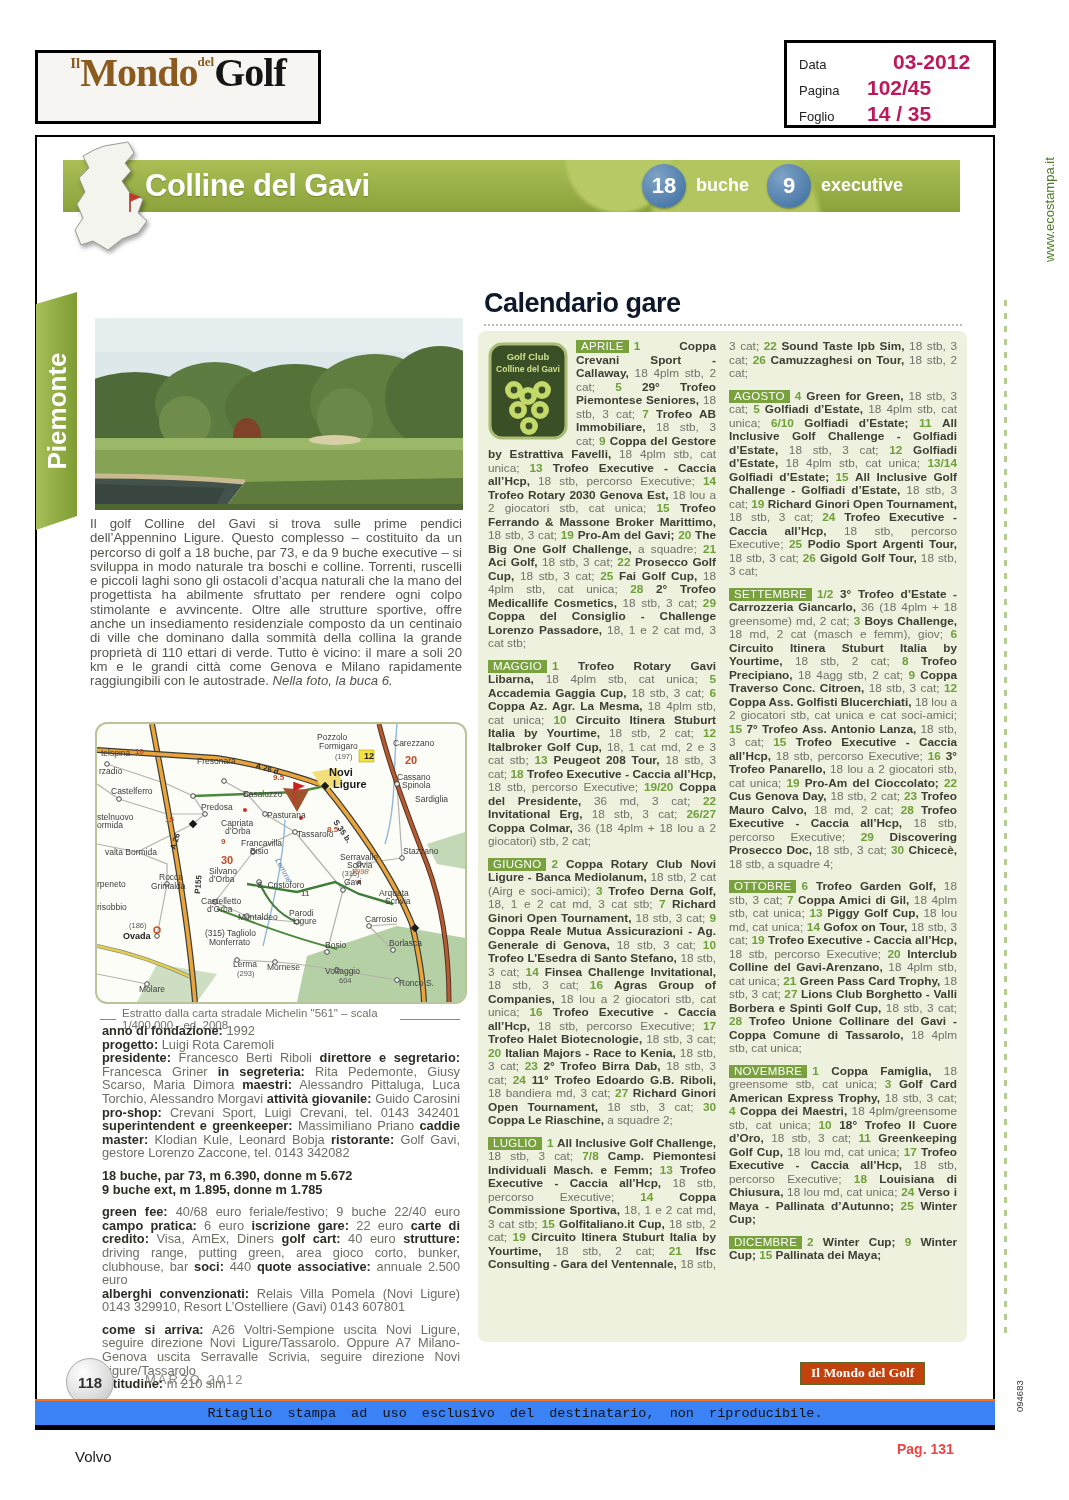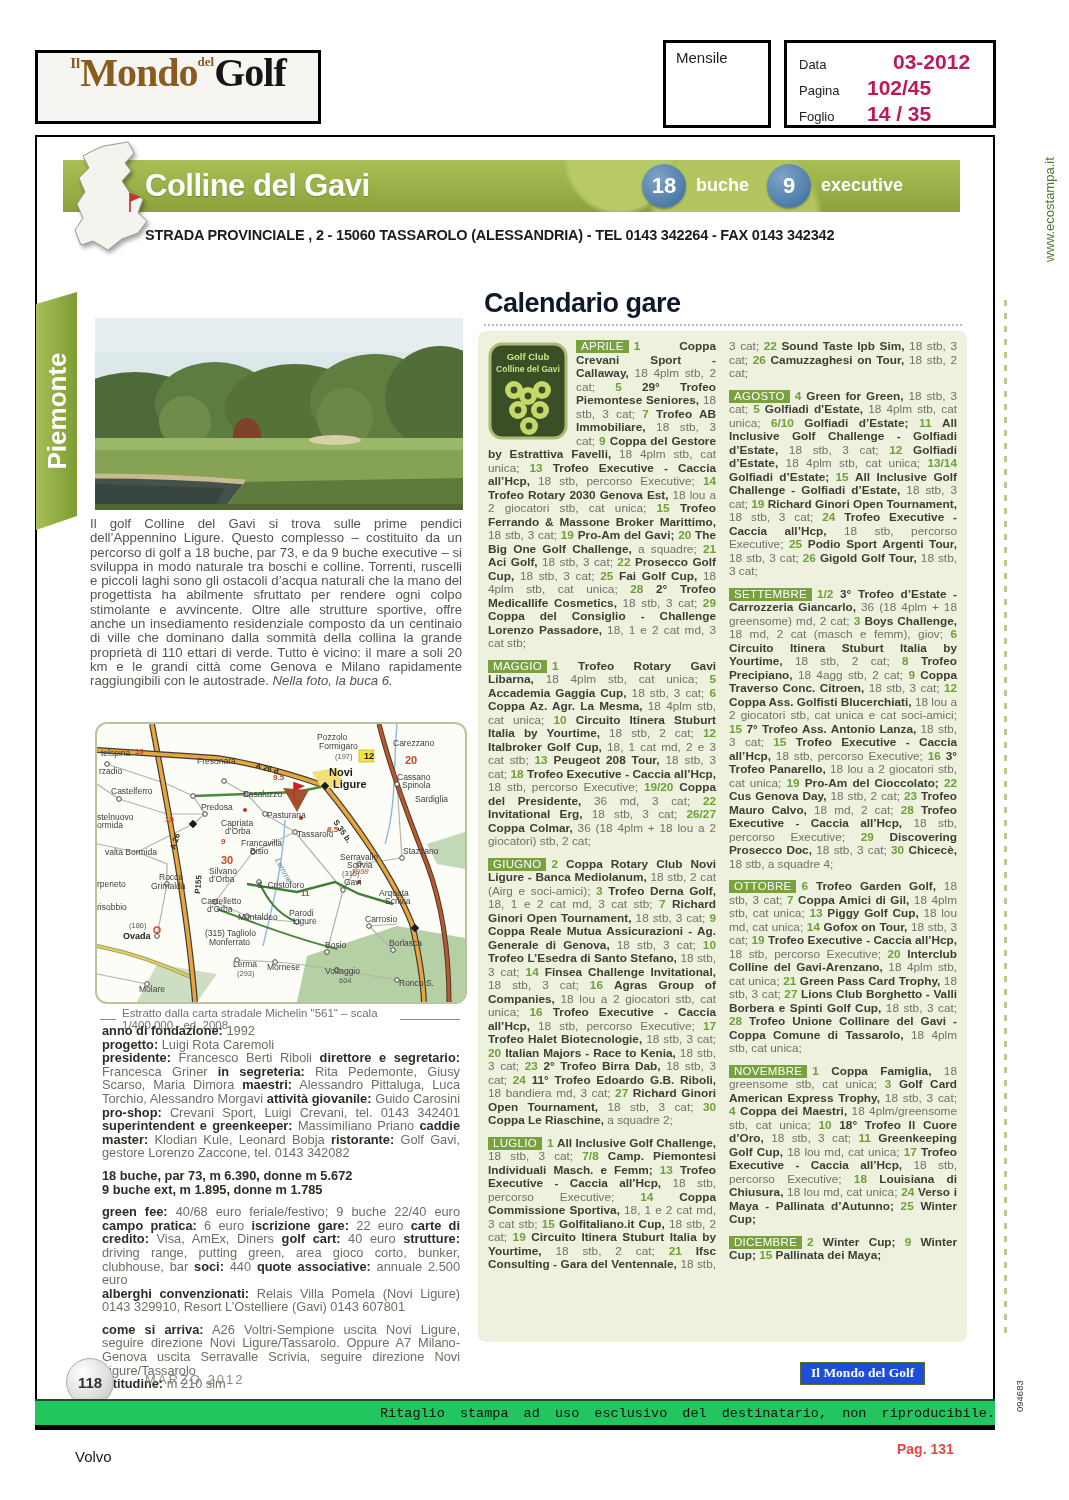--- a/index.html
+++ b/index.html
@@ -22,23 +22,23 @@
   .meta-value{font-size:21px;font-weight:bold;color:#be185d}
   .meta-row:first-child .meta-value{margin-left:26px}
   .vert-site{position:absolute;left:1042px;top:262px;transform:rotate(-90deg);transform-origin:0 0;
              font-size:13px;color:#4e7d2b;white-space:nowrap}
   .vert-code{position:absolute;left:1014px;top:1412px;transform:rotate(-90deg);transform-origin:0 0;
              font-size:9.5px;color:#333;white-space:nowrap}
   .green-dash{position:absolute;left:1004px;top:300px;width:3px;height:1040px;
               background:repeating-linear-gradient(180deg,#b7cc8f 0 6px,transparent 6px 13px)}
   
   .frame{position:absolute;left:35px;top:135px;width:960px;height:1295px;border:2.5px solid #000;box-sizing:border-box}
-  .strip{position:absolute;left:35px;top:1399px;width:960px;height:29px;border-top:2px solid #14532d;
-         border-bottom:3px solid #000;box-sizing:border-box;display:flex;align-items:center;justify-content:flex-end;
-         font-family:"Liberation Mono",monospace;font-size:13.5px;word-spacing:7px;color:#111;background:#22c55e}
+  .strip{position:absolute;left:35px;top:1399px;width:960px;height:29px;border-top:2px solid #f97316;
+         border-bottom:3px solid #000;box-sizing:border-box;display:flex;align-items:center;justify-content:center;
+         font-family:"Liberation Mono",monospace;font-size:13.5px;word-spacing:7px;color:#111;background:#3b82f6}
   
   .banner{position:absolute;left:63px;top:160px;width:897px;height:52px;
           background:radial-gradient(circle at 62% 0%,#b7ca66 0 9%,transparent 10%),
                      radial-gradient(circle at 75% 120%,#b2c55f 0 12%,transparent 13%),
                      linear-gradient(180deg,#a9bf55,#8ba23c);}
   .banner-title{position:absolute;left:82px;top:8px;color:#fff;font-size:31px;font-weight:bold;letter-spacing:-.5px;
                 text-shadow:0 1px 1px rgba(60,80,20,.4)}
   .silhouette{position:absolute;left:7px;top:-20px;width:92px;height:118px;filter:drop-shadow(2px 3px 2px rgba(0,0,0,.35))}
   .circle-badge{position:absolute;top:4px;width:44px;height:44px;border-radius:50%;
                 background:radial-gradient(circle at 35% 30%,#7fa3c6,#4a79a8 75%);
@@ -94,36 +94,33 @@
   .ml.r2{fill:#c44a27;font-size:11px;font-weight:bold}
   .ml.rit{fill:#c44a27;font-size:8px;font-style:italic}
   .ml.rdl{font-size:8px;font-weight:bold;fill:#2b2b2b}
   .ml.riv{font-size:8px;font-style:italic;fill:#5b84ad}
   .ml.yb{font-size:9px;font-weight:bold;fill:#1a1a1a}
   
   .ball{position:absolute;left:66px;top:1358px;width:46px;height:46px;border-radius:50%;border:1px solid #aaa;
         background:radial-gradient(circle at 35% 30%,#fff,#dcdcdc 60%,#b9b9b9);
         display:flex;align-items:center;justify-content:center;font-weight:bold;font-size:15px;color:#333}
   .issue-date{position:absolute;left:145px;top:1372px;font-size:13px;color:#8a8a84;letter-spacing:2px}
-  .brand-badge{position:absolute;left:800px;top:1362px;background:#1d4ed8;border:1px solid #5a6b2a;
+  .brand-badge{position:absolute;left:800px;top:1362px;background:#c2410c;border:1px solid #5a6b2a;
                color:#fff;font-family:"Liberation Serif",serif;font-weight:bold;font-size:13.5px;
                padding:2px 10px 3px}
   .advertiser{position:absolute;left:75px;top:1448px;font-size:15px;color:#1a1a1a}
   .page-ref{position:absolute;left:897px;top:1441px;font-size:14px;font-weight:bold;color:#ef4444}
 </style>
 </head>
 <body>
 
 <div class="page">
 
   <div class="logo-box">
     <div class="logo-line"><span class="logo-il">Il</span><span class="logo-mondo">Mondo</span><span class="logo-del">del</span><span class="logo-golf">Golf</span></div>
-  </div>
-  <div class="mensile-box">
-    <span>Mensile</span>
   </div>
   <div class="meta-box">
     <div class="meta-row">
       <span class="meta-label">Data</span>
       <span class="meta-value">03-2012</span>
     </div>
     <div class="meta-row">
       <span class="meta-label">Pagina</span>
       <span class="meta-value">102/45</span>
     </div>
@@ -145,21 +142,20 @@
       <polygon points="60,53 71,57 60,62" fill="#c0392b"></polygon>
     </svg>
     <div class="banner-title">Colline del Gavi</div>
     <div class="circle-badge" style="left:579px">18</div>
     <div class="circle-label" style="left:633px">buche</div>
     <div class="circle-badge" style="left:704px">9</div>
     <div class="circle-label" style="left:758px">executive</div>
   </div>
 
   <div class="addr">
-    <div class="addr-l1">STRADA PROVINCIALE , 2 - 15060 TASSAROLO (ALESSANDRIA) - TEL 0143 342264 - FAX 0143 342342</div>
   </div>
 
   <div class="ribbon">
     <span>Piemonte</span>
   </div>
 
   <svg class="photo" viewBox="0 0 368 192" preserveAspectRatio="none">
     <rect x="0" y="0" width="368" height="90" fill="#dde8ea"></rect>
     <rect x="0" y="0" width="368" height="34" fill="#e7eef0"></rect>
     <ellipse cx="40" cy="92" rx="70" ry="38" fill="#4e6a38"></ellipse>

